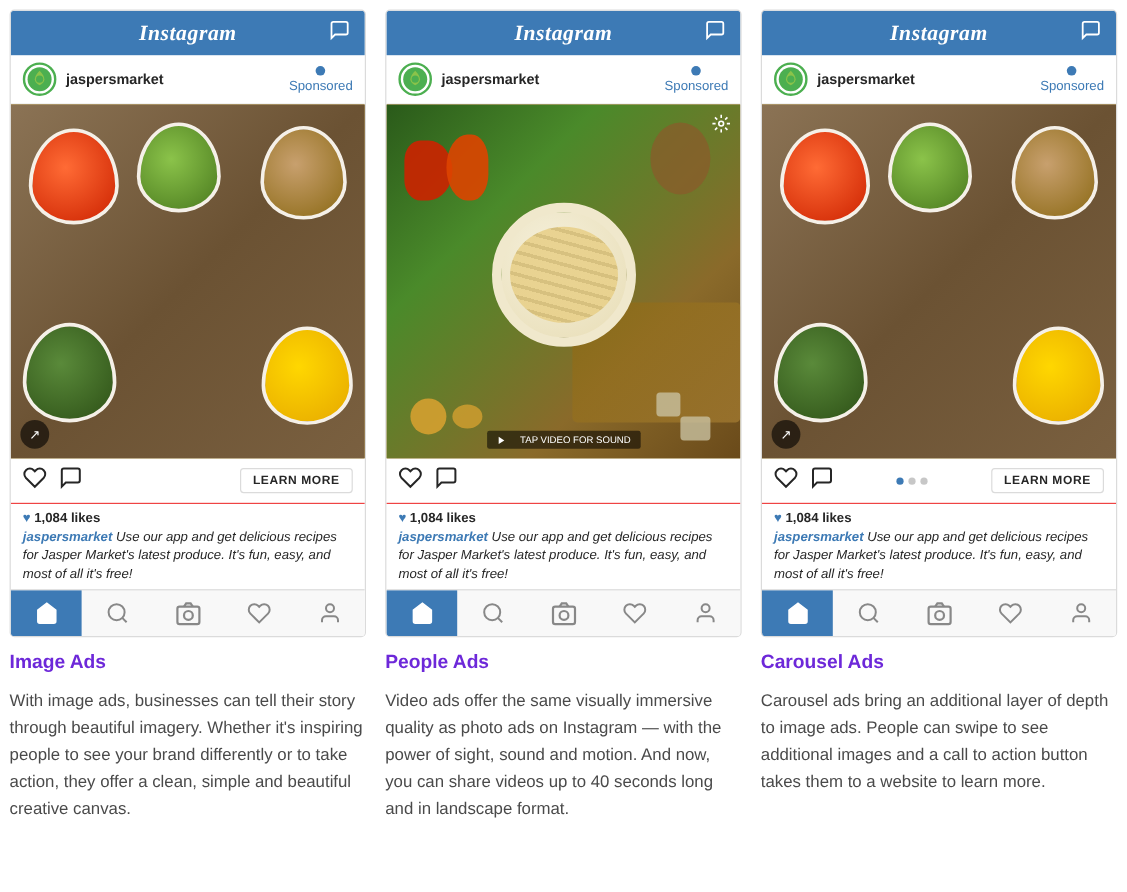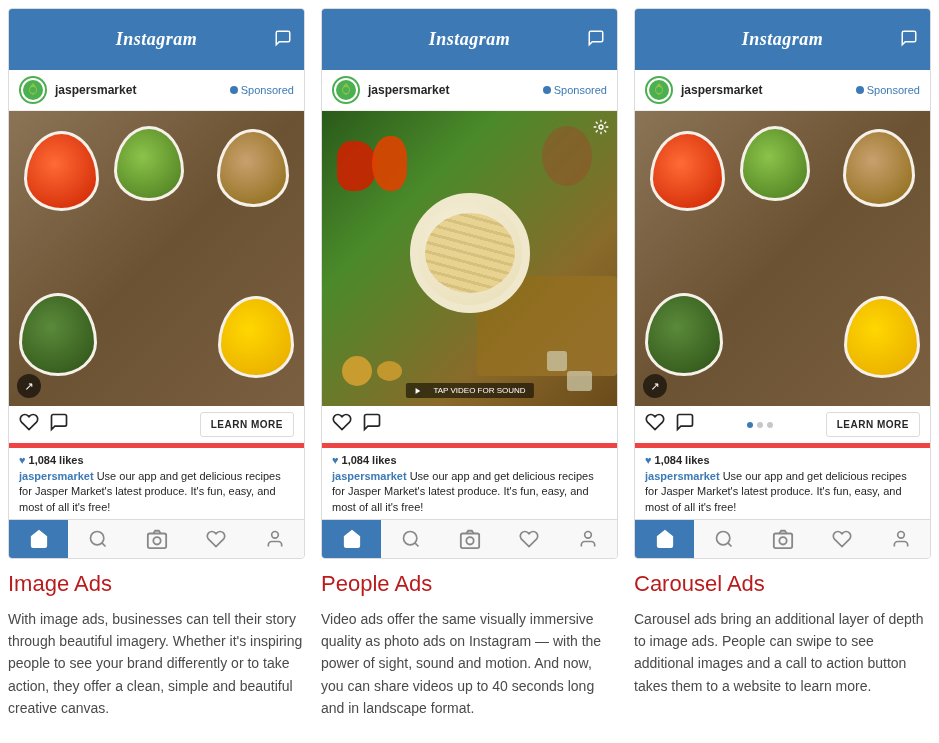--- a/index.html
+++ b/index.html
@@ -20,21 +20,21 @@
       max-width: 305px;
       margin: 0 auto;
     }
 
     
     .ig-header {
       background: #3d7ab5;
       display: flex;
       align-items: center;
       justify-content: center;
-      padding: 20px 12px;
+      padding: 8px 12px;
       position: relative;
     }
     .ig-header-title {
       color: #fff;
       font-size: 18px;
       font-family: 'Georgia', serif;
       font-style: italic;
       font-weight: bold;
       letter-spacing: 0.5px;
     }
@@ -76,20 +76,21 @@
       font-size: 12px;
       font-weight: 600;
       color: #262626;
     }
     .sponsored-badge {
       display: flex;
       align-items: center;
       gap: 3px;
       font-size: 11px;
       color: #3d7ab5;
+      flex-direction: column;
     }
     .sponsored-dot {
       width: 8px;
       height: 8px;
       border-radius: 50%;
       background: #3d7ab5;
       display: inline-block;
     }
 
     
@@ -197,23 +198,24 @@
       border-radius: 50%;
       background: #3d7ab5;
     }
     .dot.inactive {
       background: #c7c7c7;
     }
 
     
     .post-actions {
       display: flex;
+      align-items: center;
       justify-content: space-between;
       padding: 6px 10px;
-      border-bottom: 5px solid #ef4444;
+      border-bottom: 1px solid #ef4444;
     }
     .action-icons {
       display: flex;
       align-items: center;
       gap: 10px;
     }
     .action-icon {
       font-size: 18px;
       color: #262626;
       cursor: pointer;
@@ -241,20 +243,21 @@
       color: #262626;
       margin-bottom: 3px;
       display: flex;
       align-items: center;
       gap: 3px;
     }
     .post-caption {
       font-size: 11px;
       color: #262626;
       line-height: 1.4;
+      font-style: italic;
     }
     .caption-username {
       font-weight: 700;
       color: #3d7ab5;
     }
 
     
     .ig-nav {
       display: flex;
       background: #f8f8f8;
@@ -272,23 +275,23 @@
       background: #3d7ab5;
       margin: -8px 0;
       padding: 8px 0;
     }
 
     
     .ad-description {
       padding: 12px 0 0 0;
     }
     .ad-type-title {
-      font-size: 22px;
-      font-weight: 400;
-      color: #b91c1c;
+      font-size: 16px;
+      font-weight: 700;
+      color: #6d28d9;
       margin-bottom: 10px;
       line-height: 1.2;
     }
     .ad-type-text {
       font-size: 14px;
       color: #4a4a4a;
       line-height: 1.6;
     }
 
     

